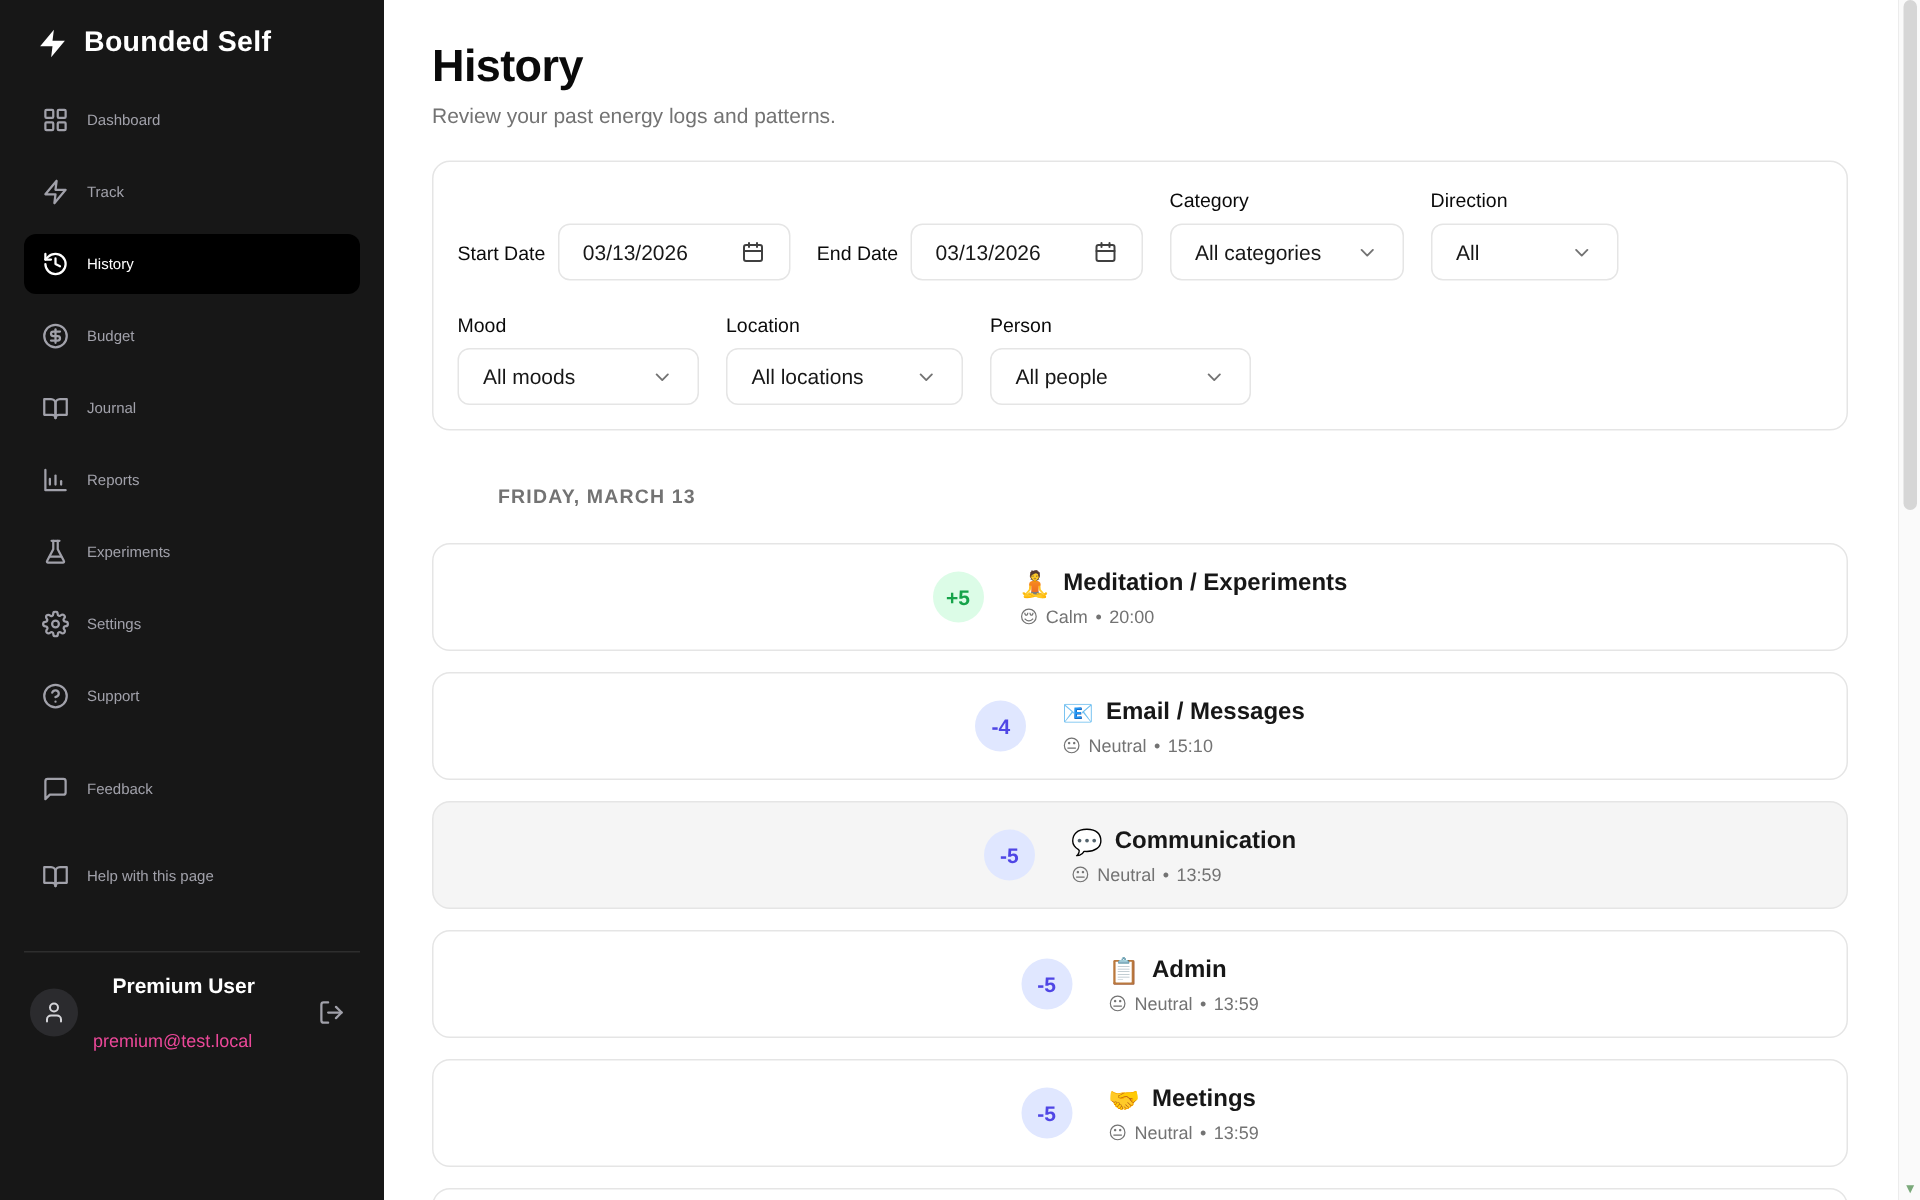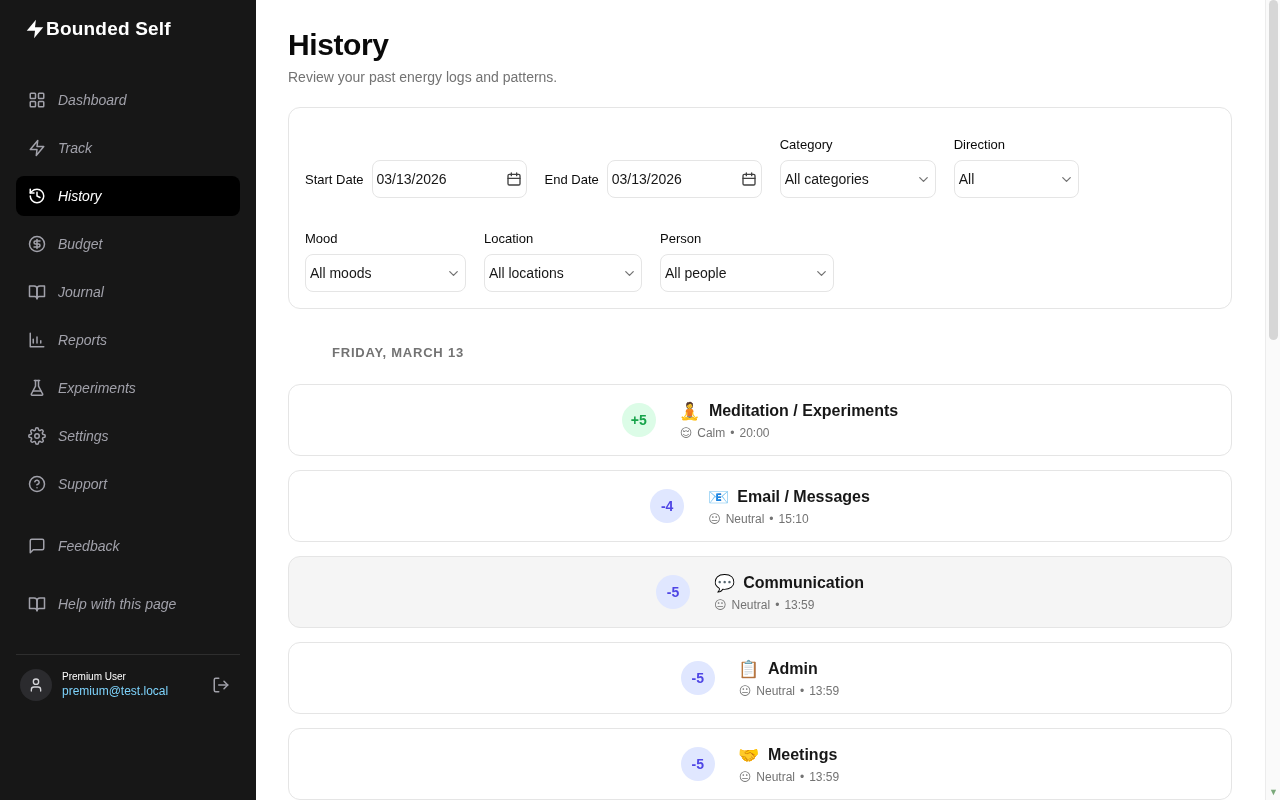--- a/index.html
+++ b/index.html
@@ -2,52 +2,52 @@
 <html><head>
 <meta charset="utf-8">
 <style>
   * { box-sizing: border-box; }
   html, body { margin: 0; padding: 0; width: 1280px; height: 800px; overflow: hidden; }
   body { font-family: "Liberation Sans", "DejaVu Sans", sans-serif; background: #ffffff; color: #171717; }
   .app { display: flex; width: 1280px; height: 800px; }
 
   
   .sidebar { width: 256px; min-width: 256px; height: 800px; background: #171717; padding: 16px 16px 0 16px; display: flex; flex-direction: column; }
-  .logo { display: flex; align-items: flex-start; padding: 2px 8px; margin-bottom: 38px; }
+  .logo { display: flex; align-items: flex-start; gap: 10px; padding: 2px 8px; margin-bottom: 18px; }
   .logo-icon svg { width: 22px; height: 22px; display: block; }
   .logo-text { color: #ffffff; font-size: 19px; font-weight: 700; letter-spacing: 0.2px; }
   .nav { display: flex; flex-direction: column; }
-  .nav-item { display: flex; align-items: center; gap: 12px; height: 40px; padding: 0 12px; margin-bottom: 8px; border-radius: 8px; color: #a1a1aa; font-size: 14px; font-weight: 500; cursor: pointer; font-style: italic; }
+  .nav-item { display: flex; align-items: center; gap: 12px; height: 40px; padding: 0 12px; margin-bottom: 8px; border-radius: 8px; color: #a1a1aa; font-size: 10px; font-weight: 500; cursor: pointer; }
   .nav-item.active { background: #000000; color: #ffffff; }
   .nav-icon { display: flex; align-items: center; }
   .nav-icon svg { width: 18px; height: 18px; }
   .nav-secondary { margin-top: 14px; }
   .nav-secondary .nav-item { margin-bottom: 18px; text-align: center; }
   .user-section { margin-top: 12px; border-top: 1px solid #2e2e2e; padding: 14px 4px 0 4px; }
   .user-row { display: flex; align-items: center; gap: 10px; }
   .avatar { width: 32px; height: 32px; border-radius: 50%; background: #2b2b2e; display: flex; align-items: center; justify-content: center; flex-shrink: 0; }
   .avatar svg { width: 16px; height: 16px; }
   .user-meta { display: flex; flex-direction: column; line-height: 1.25; }
-  .user-name { color: #ffffff; font-size: 10px; font-weight: 400; }
-  .user-email { color: #7dd3fc; font-size: 12px; }
+  .user-name { color: #ffffff; font-size: 14px; font-weight: 700; margin-left: 13px; }
+  .user-email { color: #ec4899; font-size: 12px; margin-top: 20px; }
   .logout { margin-left: auto; display: flex; align-items: center; cursor: pointer; padding-right: 6px; }
   .logout svg { width: 18px; height: 18px; }
 
   
   .main { flex: 1; background: #ffffff; padding: 28px 48px 0 32px; position: relative; overflow: hidden; }
   .page-title { font-size: 30px; font-weight: 700; color: #0a0a0a; margin: 0 0 7px 0; letter-spacing: -0.4px; }
   .page-subtitle { font-size: 14px; color: #737373; margin: 0 0 22px 0; }
 
   .filter-card { border: 1px solid #e5e5e5; border-radius: 12px; padding: 18px 16px 16px 16px; background: #ffffff; }
   .filter-row { display: flex; align-items: flex-end; gap: 18px; }
   .filter-row + .filter-row { margin-top: 22px; align-items: flex-start; }
   .date-group { display: flex; align-items: center; gap: 8px; }
-  .field { display: flex; flex-direction: column; gap: 8px; margin-top: 11px; }
+  .field { display: flex; flex-direction: column; gap: 8px; }
   .field-label { font-size: 13px; font-weight: 500; color: #0a0a0a; }
-  .control { height: 38px; border: 1px solid #e5e5e5; border-radius: 8px; background: #ffffff; display: flex; align-items: center; justify-content: space-between; padding: 0 4px; font-size: 14px; color: #171717; cursor: pointer; gap: 8px; }
+  .control { height: 38px; border: 1px solid #e5e5e5; border-radius: 8px; background: #ffffff; display: flex; align-items: center; justify-content: space-between; padding: 0 16px; font-size: 14px; color: #171717; cursor: pointer; gap: 8px; }
   .w-date { width: 155px; }
   .w-category { width: 156px; }
   .w-direction { width: 125px; }
   .w-mood { width: 161px; }
   .w-location { width: 158px; }
   .w-person { width: 174px; }
   .cal svg { width: 16px; height: 16px; display: block; }
   .chevron svg { width: 15px; height: 15px; display: block; }
 
   .date-header { margin: 36px 0 24px 0; font-size: 13px; font-weight: 600; color: #737373; letter-spacing: 0.06em; padding-left: 44px; }

